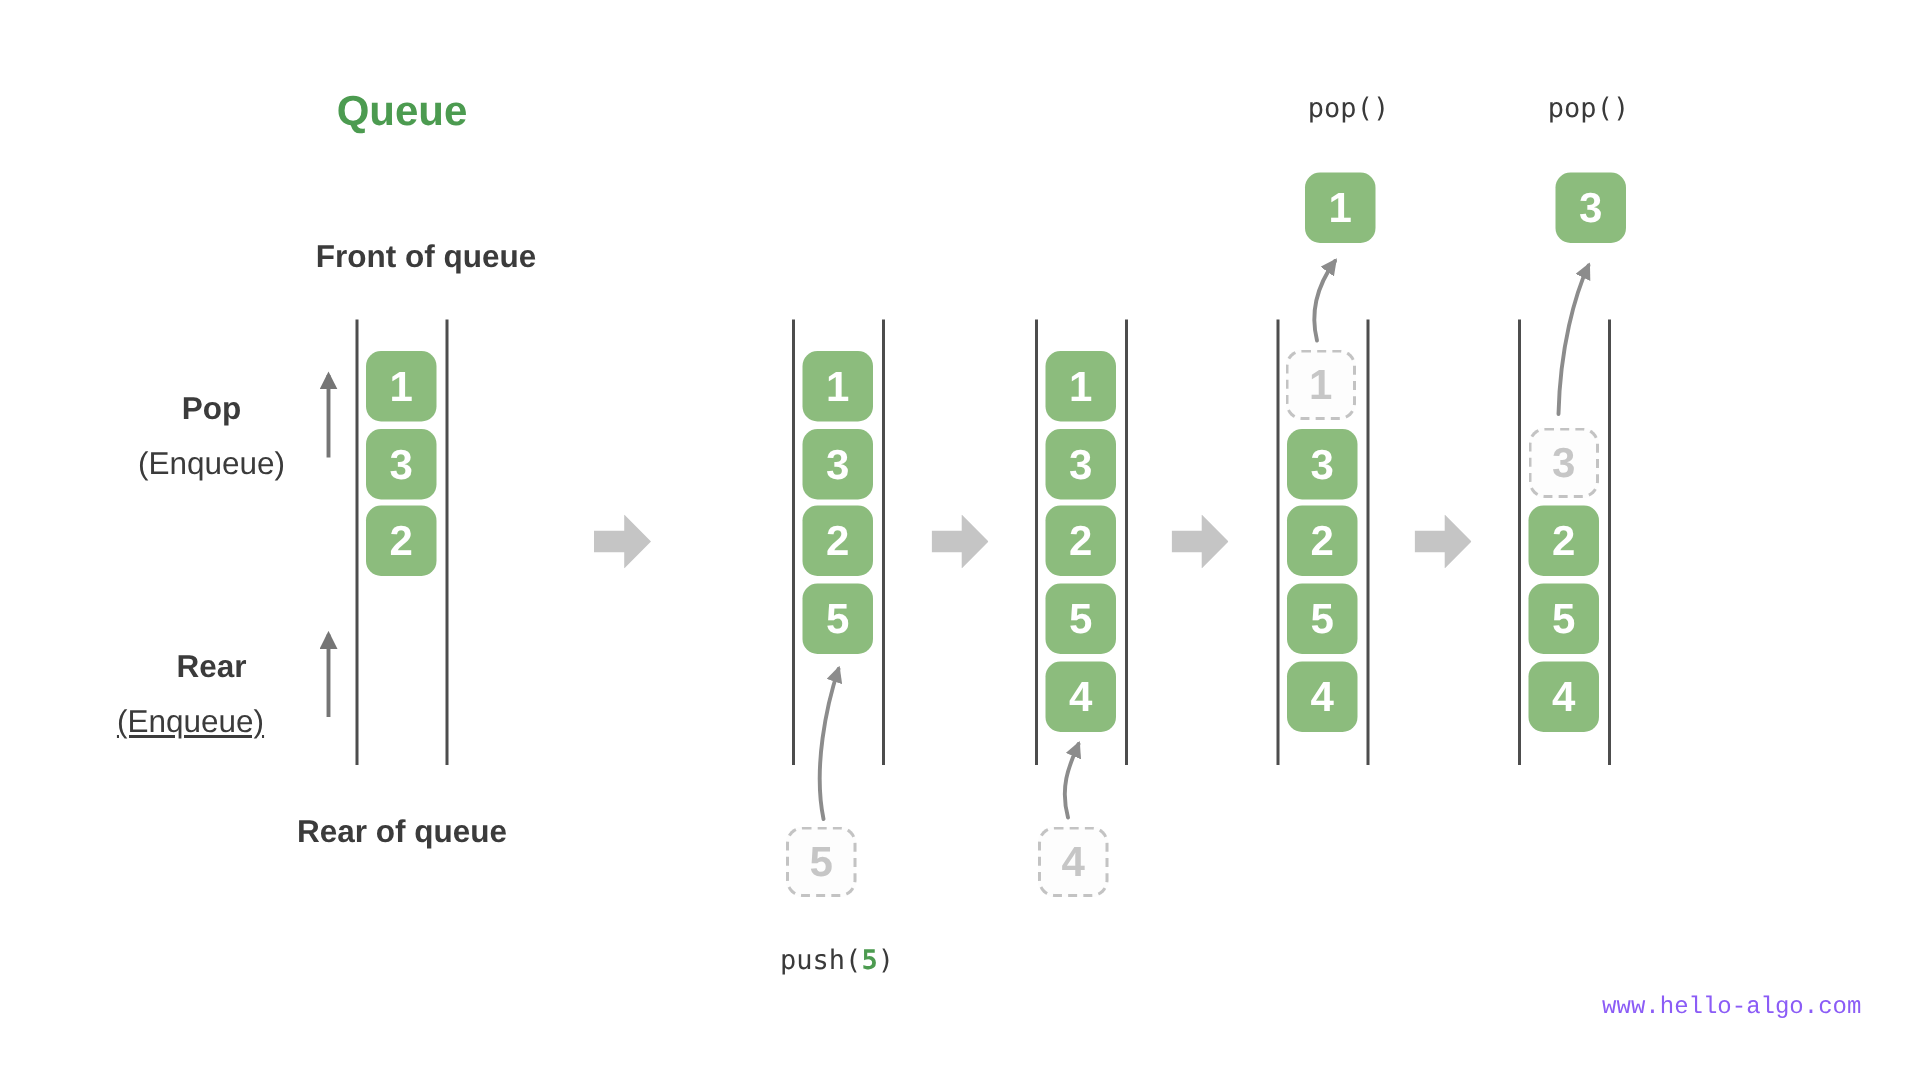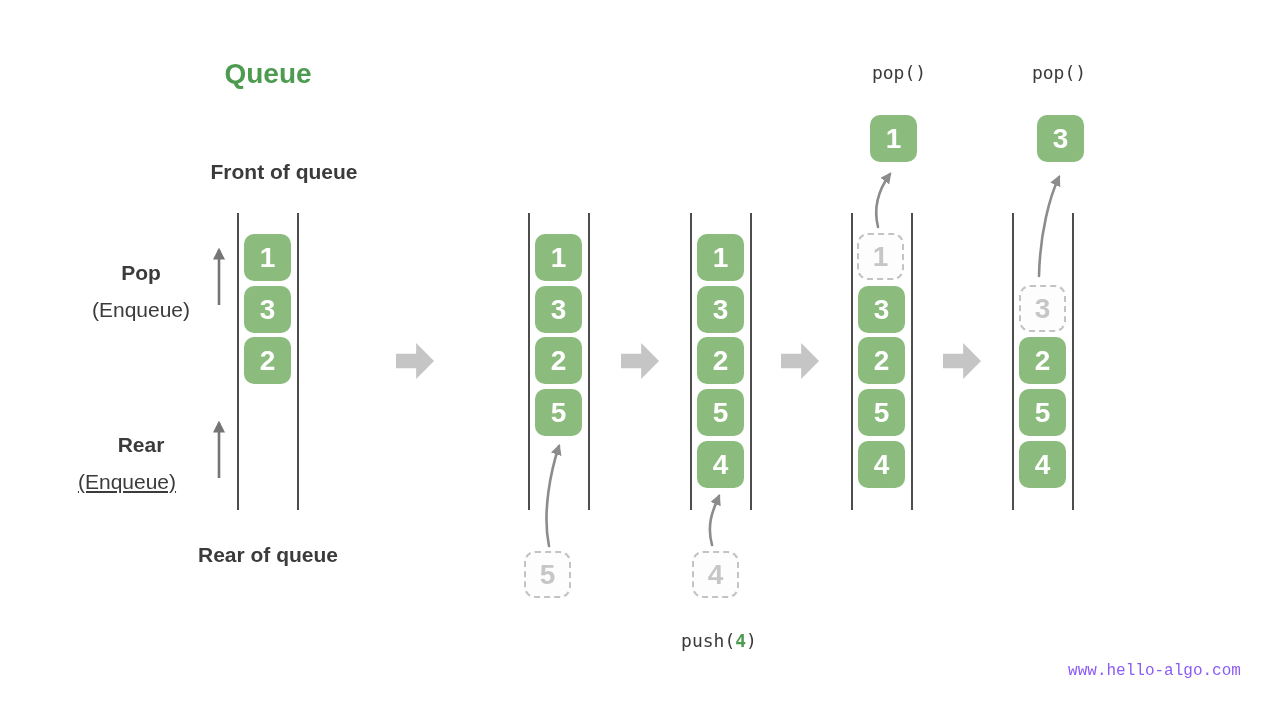--- a/index.html
+++ b/index.html
@@ -58,21 +58,21 @@
   <div class="title">Queue</div>
   <div class="lbl" style="left:184px; top:160px; width:200px;">Front of queue</div>
   <div class="lbl" style="left:168px; top:543px; width:200px;">Rear of queue</div>
   <div class="lbl" style="left:66px; top:261px; width:150px;">Pop</div>
   <div class="lbl reg" style="left:66px; top:298px; width:150px;">(Enqueue)</div>
   <div class="lbl" style="left:66px; top:433px; width:150px;">Rear</div>
   <div class="lbl reg" style="left:52px; top:470px; width:150px;text-decoration:underline;">(Enqueue)</div>
 
   <div class="op" style="left:839px; top:62px; width:120px;">pop()</div>
   <div class="op" style="left:999px; top:62px; width:120px;">pop()</div>
-  <div class="op" style="left:644px; top:630px; width:150px;"><span>push(</span><span class="arg">4</span><span>)</span></div>
+  <div class="op" style="left:483px; top:630px; width:150px;"><span>push(</span><span class="arg">5</span><span>)</span></div>
 
   <div class="col" style="left:237px;">
     <div class="rail left"></div>
     <div class="rail right"></div>
     <div class="box" style="left:7px; top:21px;">1</div>
     <div class="box" style="left:7px; top:73px;">3</div>
     <div class="box" style="left:7px; top:124px;">2</div>
   </div>
 
   <div class="col" style="left:528px;">

